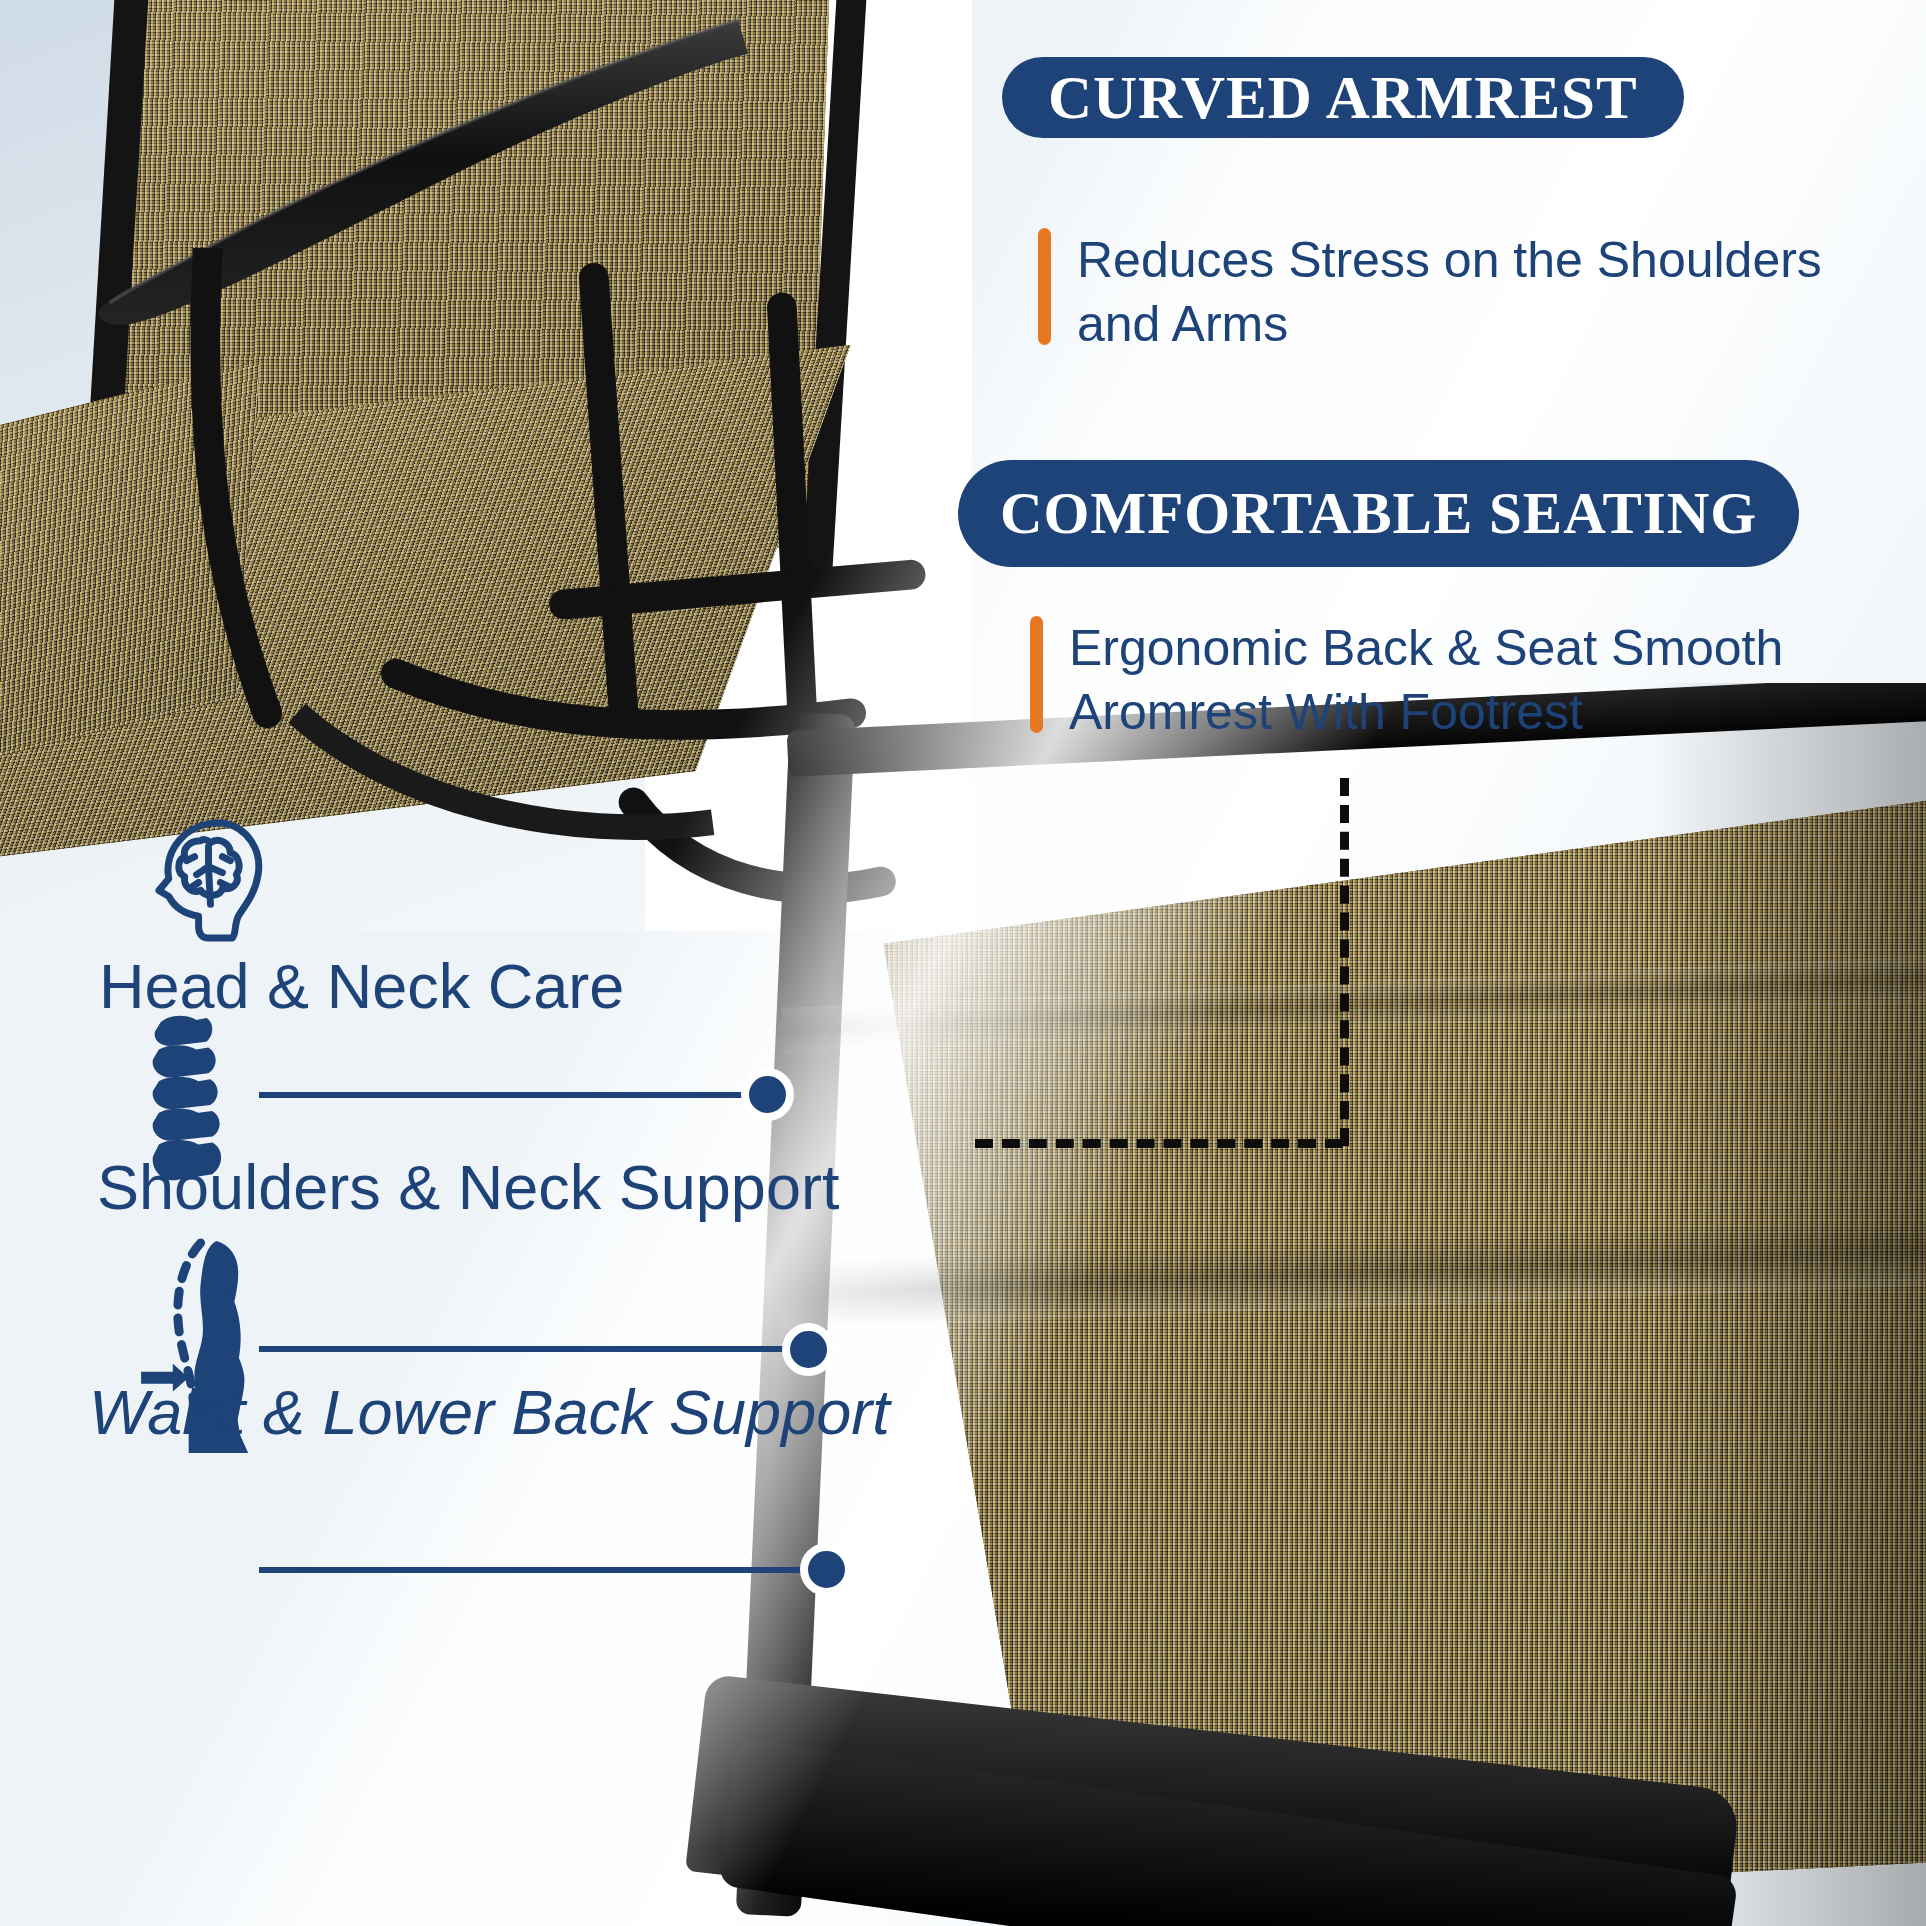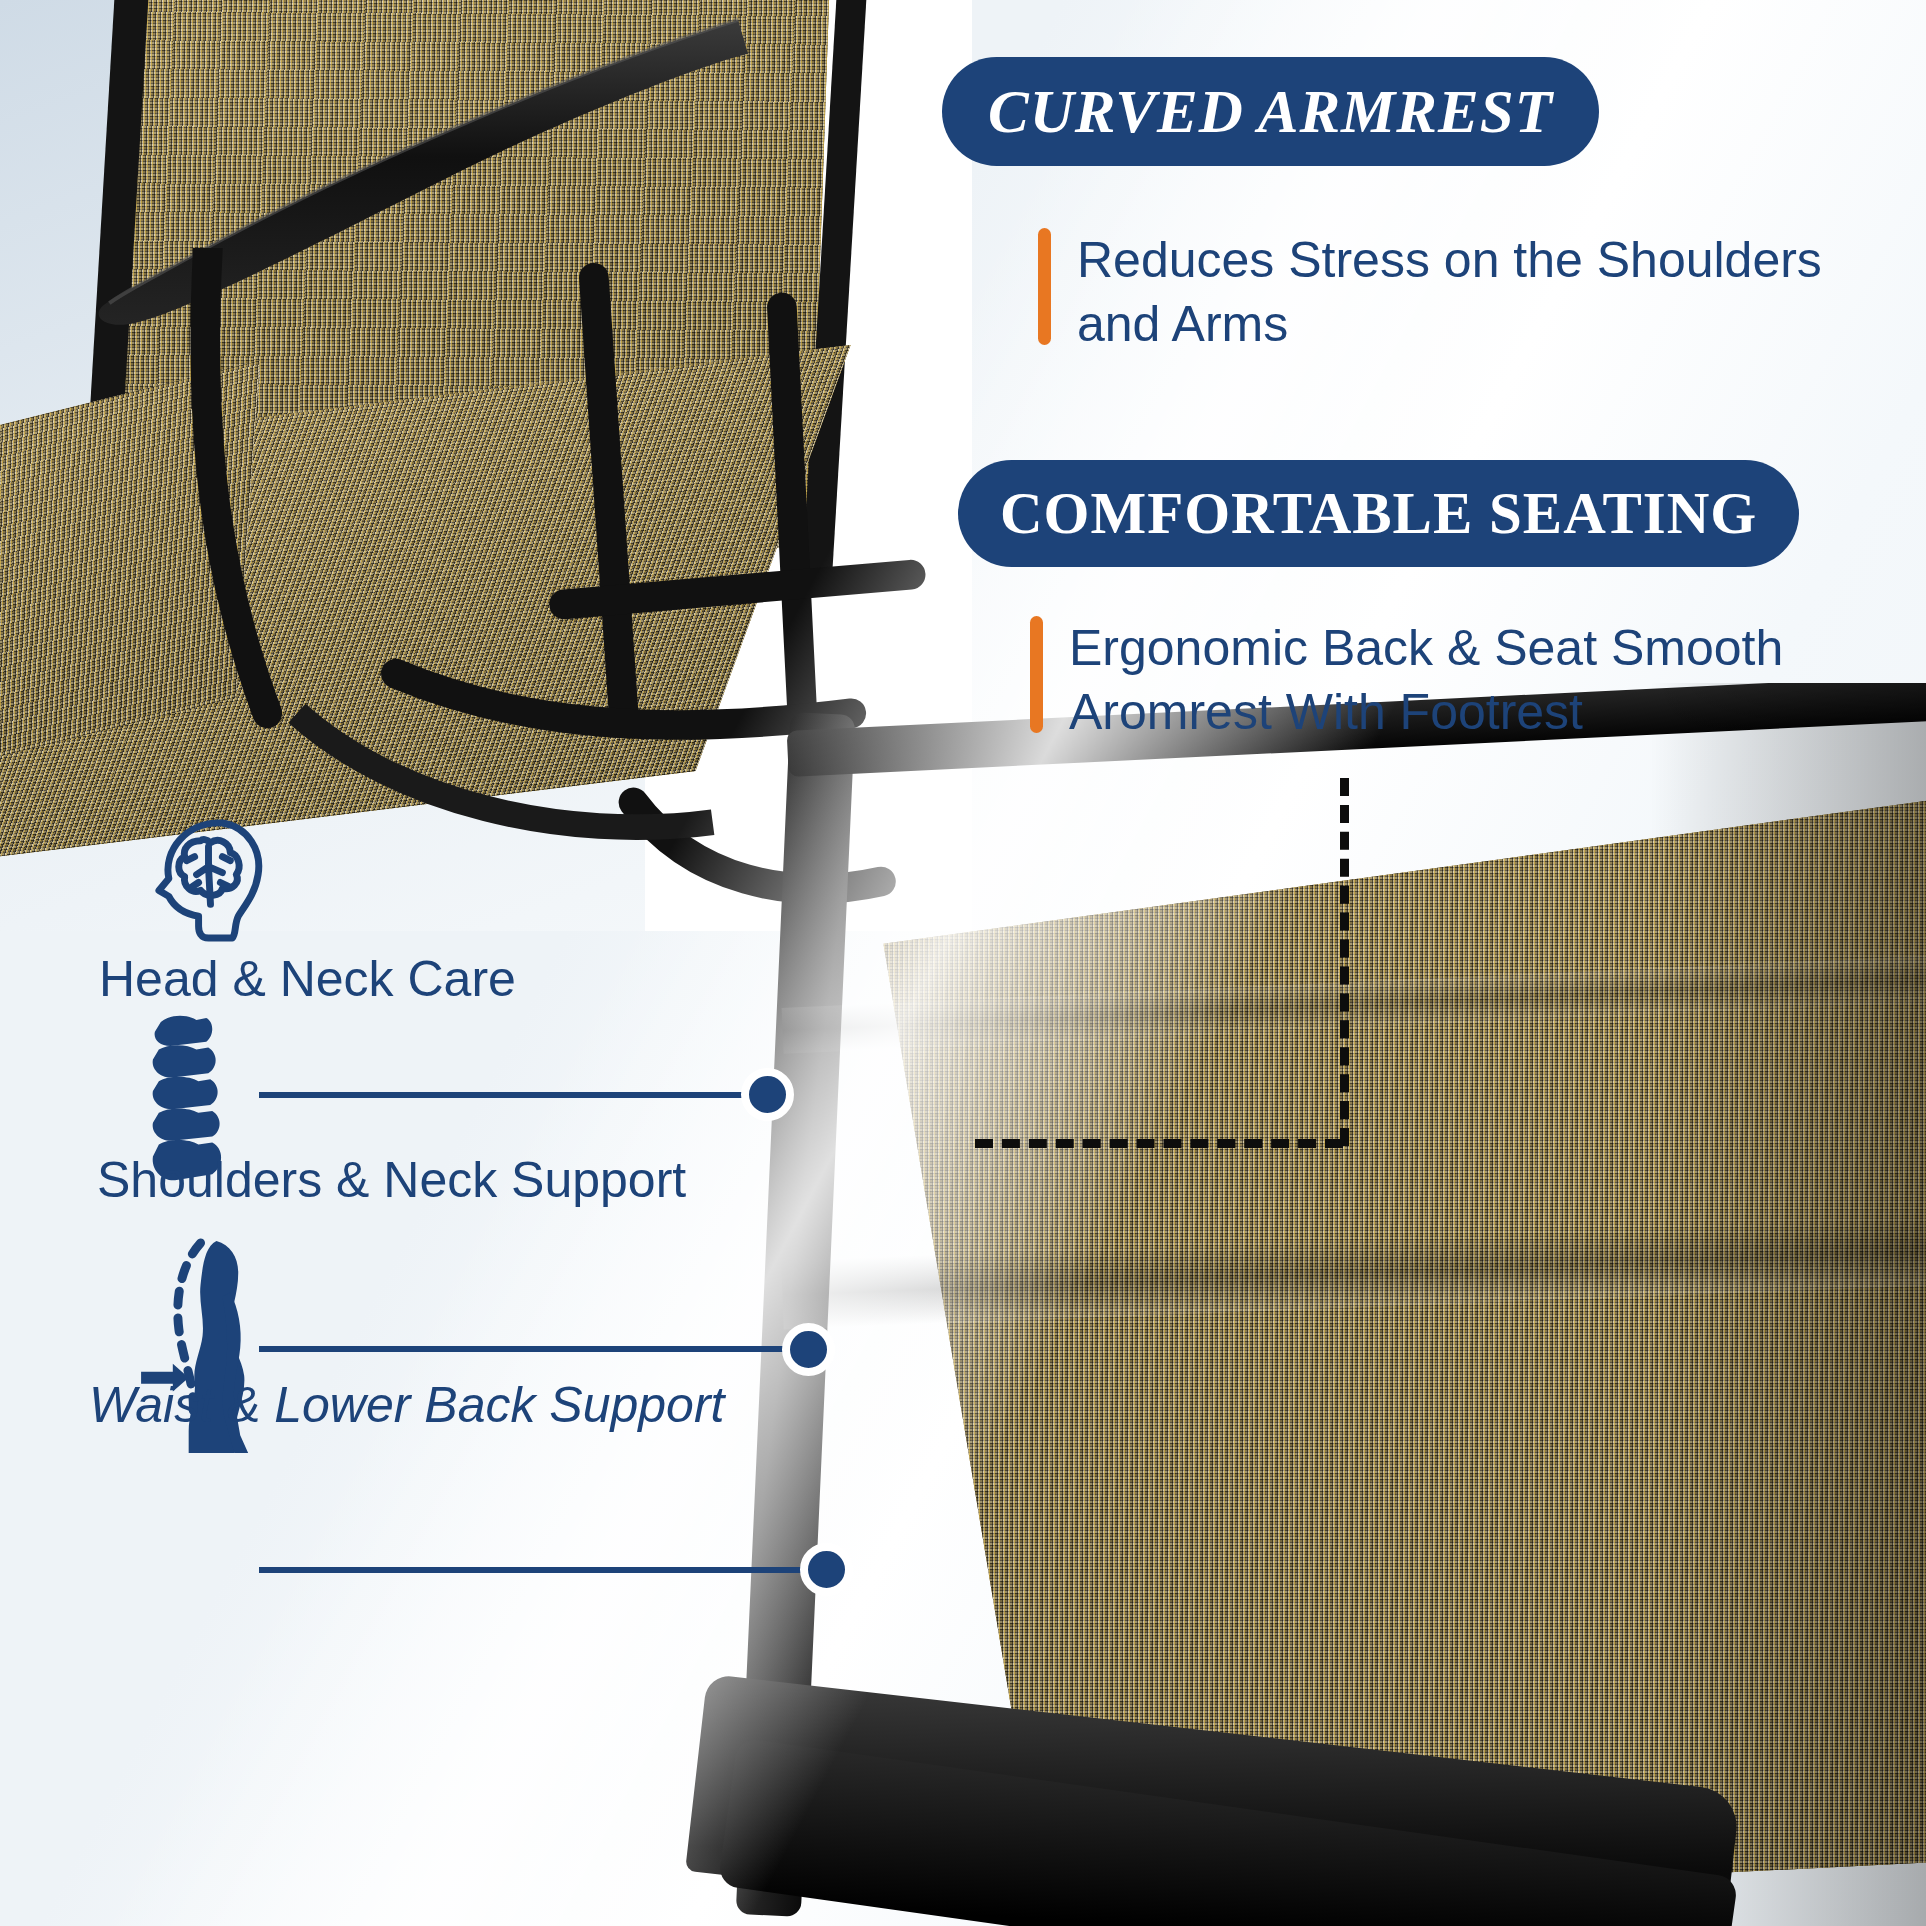--- a/index.html
+++ b/index.html
@@ -109,21 +109,21 @@
     background:linear-gradient(270deg,rgba(0,0,0,.30),rgba(0,0,0,0));pointer-events:none;
   }
 
   
   .banner{
     position:absolute;display:flex;align-items:center;
     background:#1d4379;border-radius:59px;color:#fff;
     font-family:"Liberation Serif", serif;font-weight:bold;
     letter-spacing:1px;white-space:nowrap;
   }
-  #banner-1{left:942px;top:57px;height:109px;padding:0 46px;font-size:61px;font-style:italic;}
+  #banner-1{left:1002px;top:57px;height:81px;padding:0 46px;font-size:61px;}
   #banner-2{left:958px;top:460px;height:107px;padding:0 42px;font-size:59px;}
 
   
   .copyblock{position:absolute;display:flex;gap:26px;}
   #copy-1{left:1030px;top:228px;width:851px;padding-left:8px;}
   #copy-2{left:1030px;top:616px;width:851px;}
   .obar{width:13px;border-radius:8px;background:#e87722;flex:0 0 13px;}
   #copy-1 .obar{height:117px;}
   #copy-2 .obar{height:117px;}
   .copytext{
@@ -143,21 +143,21 @@
 
   
   .feature{position:absolute;left:0;}
   .feat-icon{position:absolute;}
   .feat-line{position:absolute;height:6px;background:#1d4379;}
   .feat-dot{
     position:absolute;width:53px;height:53px;border-radius:50%;
     background:#1d4379;border:8px solid #ffffff;box-sizing:border-box;
   }
   .feat-label{
-    position:absolute;font-size:50px;color:#1d4379;white-space:nowrap;
+    position:absolute;font-size:63px;color:#1d4379;white-space:nowrap;
     font-family:"Liberation Sans", sans-serif;
   }
 
   #feat-0 .feat-icon{left:149px;top:817px;}
   #feat-0 .feat-line{left:259px;top:1092px;width:505px;}
   #feat-0 .feat-dot{left:741px;top:1068px;}
   #feat-0 .feat-label{left:99px;top:950px;}
 
   #feat-1 .feat-icon{left:135px;top:1012px;}
   #feat-1 .feat-line{left:259px;top:1346px;width:546px;}

